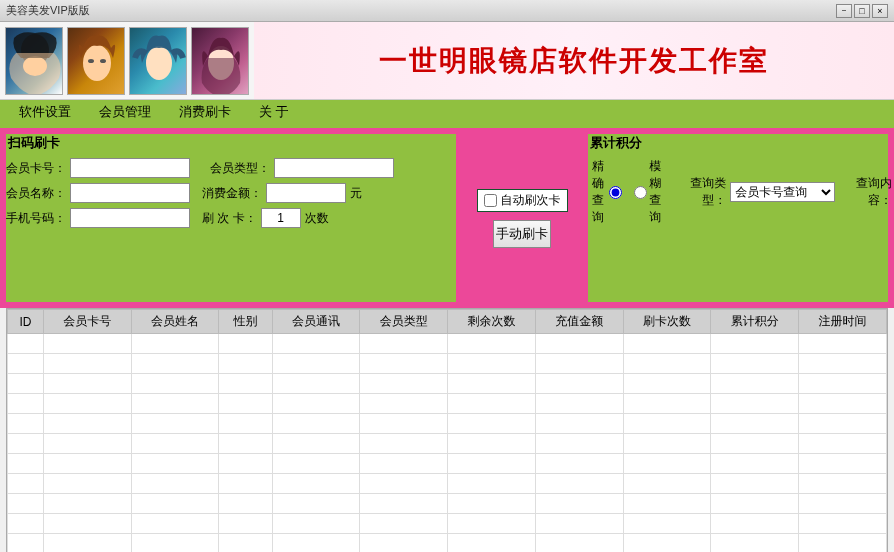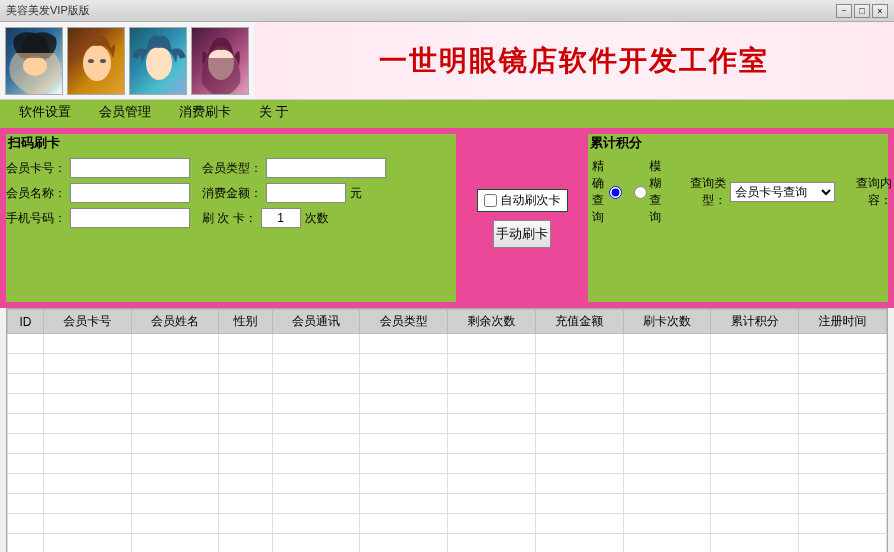--- a/index.html
+++ b/index.html
@@ -298,21 +298,21 @@
   <div class="menu-item">关 于</div>
 </div>
 
 <div class="main-content">
 
   <div class="left-panel">
     <div class="panel-title">扫码刷卡</div>
     <div class="form-row">
       <label class="form-label">会员卡号：</label>
       <input class="form-input input-sm" type="text" style="">
-      <label class="form-label" style="margin-left:8px;">会员类型：</label>
+      <label class="form-label" style="margin-left:16px;">会员类型：</label>
       <input class="form-input input-sm" type="text" style="">
     </div>
     <div class="form-row">
       <label class="form-label">会员名称：</label>
       <input class="form-input input-sm" type="text" style="">
       <label class="form-label" style="margin-left:8px;">消费金额：</label>
       <input class="form-input" style="width: 80px;" type="text">
       <span class="unit-label">元</span>
     </div>
     <div class="form-row">

